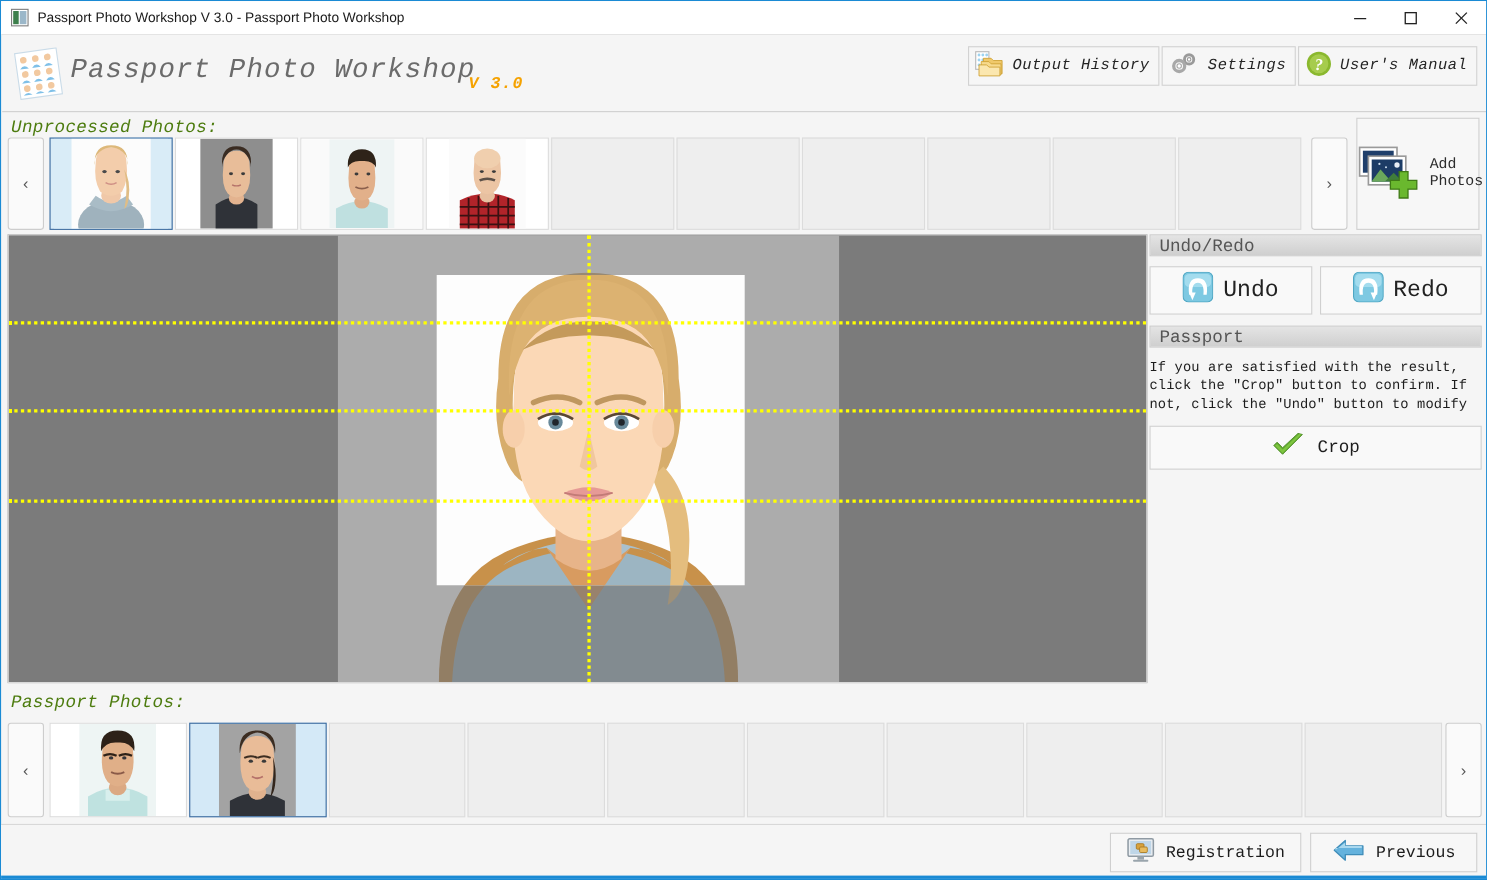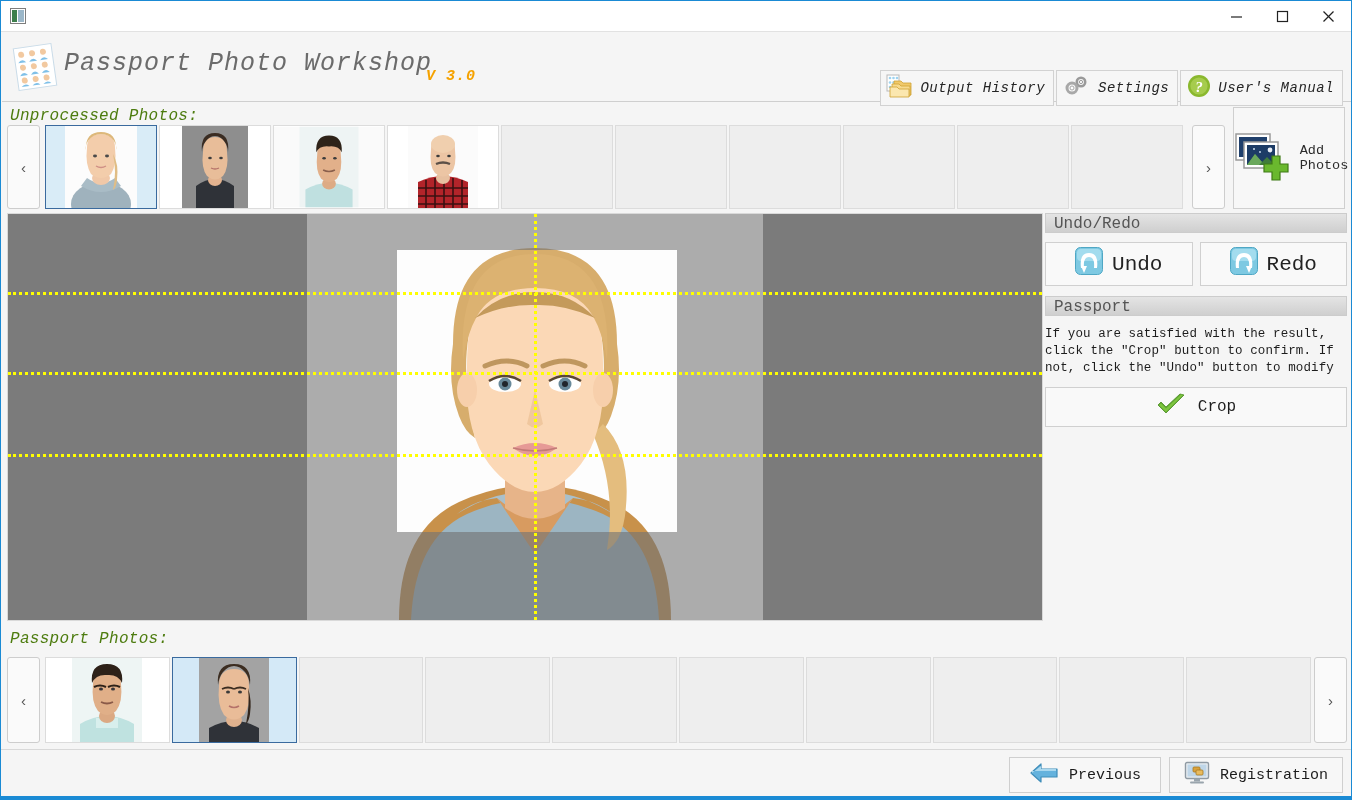--- a/index.html
+++ b/index.html
@@ -74,21 +74,21 @@
     letter-spacing: 1px;
   }
   .hdr-btns {
     position: absolute; right: 8px; top: 10px;
     display: flex; gap: 2px;
   }
   .hdr-btn {
     height: 36px; display: flex; align-items: center;
     padding: 0 8px 0 5px; gap: 6px;
     background: #f6f6f6; border: 1px solid #d2d2d2;
-    font-size: 14px; color: #242424; white-space: nowrap; margin-top: 28px;
+    font-size: 14px; color: #242424; white-space: nowrap;
   }
   .hdr-btn .lbl { letter-spacing: 0.5px; }
 
   
   .strip-label {
     position: absolute; font-size: 16px; color: #4d7c0f;
     letter-spacing: 0.3px;
     font-style: italic;
   }
   #lbl-unproc { left: 9px; top: 106px; }
@@ -252,20 +252,21 @@
     width: 1350px; height: 3px; background: #1a8ad4;
   }
 </style>
 </head>
 <body>
 
 <div id="app">
 
   <div class="titlebar">
     <span class="title-icon"></span>
+    <span class="title-text">Passport Photo Workshop V 3.0 - Passport Photo Workshop</span>
     <div class="winbtns">
       <div class="winbtn">
         <svg width="13" height="13" viewBox="0 0 13 13">
             <line x1="1" y1="7" x2="12" y2="7" stroke="#222" stroke-width="1.2"></line>
           </svg>
       </div>
       <div class="winbtn">
         <svg width="13" height="13" viewBox="0 0 13 13">
             <rect x="1.5" y="1.5" width="10" height="10" fill="none" stroke="#222" stroke-width="1.2"></rect>
           </svg>
@@ -679,39 +680,39 @@
       <span>›</span>
     </div>
   </div>
 
   <div class="footer-sep"></div>
   <div class="footer">
     <div class="footer-btns">
 
       <div class="foot-btn">
         <span>
-          <svg width="30" height="22" viewBox="0 0 30 22">
-            <path d="M2 11 l10 -9 v5 h16 v8 h-16 v5z" fill="#64b2dd" stroke="#3f8db9" stroke-width="1.2" stroke-linejoin="round"></path>
-            <path d="M3 11 l9 -7 v3 h15 v2 h-24z" fill="#a9d8ef"></path>
-          </svg>
-        </span>
-        <span>Previous</span>
-      </div>
-
-      <div class="foot-btn">
-        <span>
           <svg width="26" height="24" viewBox="0 0 26 24">
             <rect x="1.5" y="1.5" width="23" height="16" rx="1.5" fill="#e9eef2" stroke="#8f9aa3" stroke-width="1.4"></rect>
             <rect x="3.5" y="3.5" width="19" height="12" fill="#bfd6e8"></rect>
             <rect x="9" y="6" width="7" height="5" rx="1" fill="#d9a23c" stroke="#a87a22" stroke-width="0.8"></rect>
             <rect x="12" y="9" width="7" height="5" rx="1" fill="#e8bb5e" stroke="#a87a22" stroke-width="0.8"></rect>
             <rect x="10" y="17.5" width="6" height="3" fill="#9aa5ad"></rect>
             <rect x="6" y="20.5" width="14" height="2" rx="1" fill="#9aa5ad"></rect>
           </svg>
         </span>
         <span>Registration</span>
       </div>
 
+      <div class="foot-btn">
+        <span>
+          <svg width="30" height="22" viewBox="0 0 30 22">
+            <path d="M2 11 l10 -9 v5 h16 v8 h-16 v5z" fill="#64b2dd" stroke="#3f8db9" stroke-width="1.2" stroke-linejoin="round"></path>
+            <path d="M3 11 l9 -7 v3 h15 v2 h-24z" fill="#a9d8ef"></path>
+          </svg>
+        </span>
+        <span>Previous</span>
+      </div>
+
     </div>
   </div>
 
   <div class="bottom-edge"></div>
 </div>
 
 </body></html>

